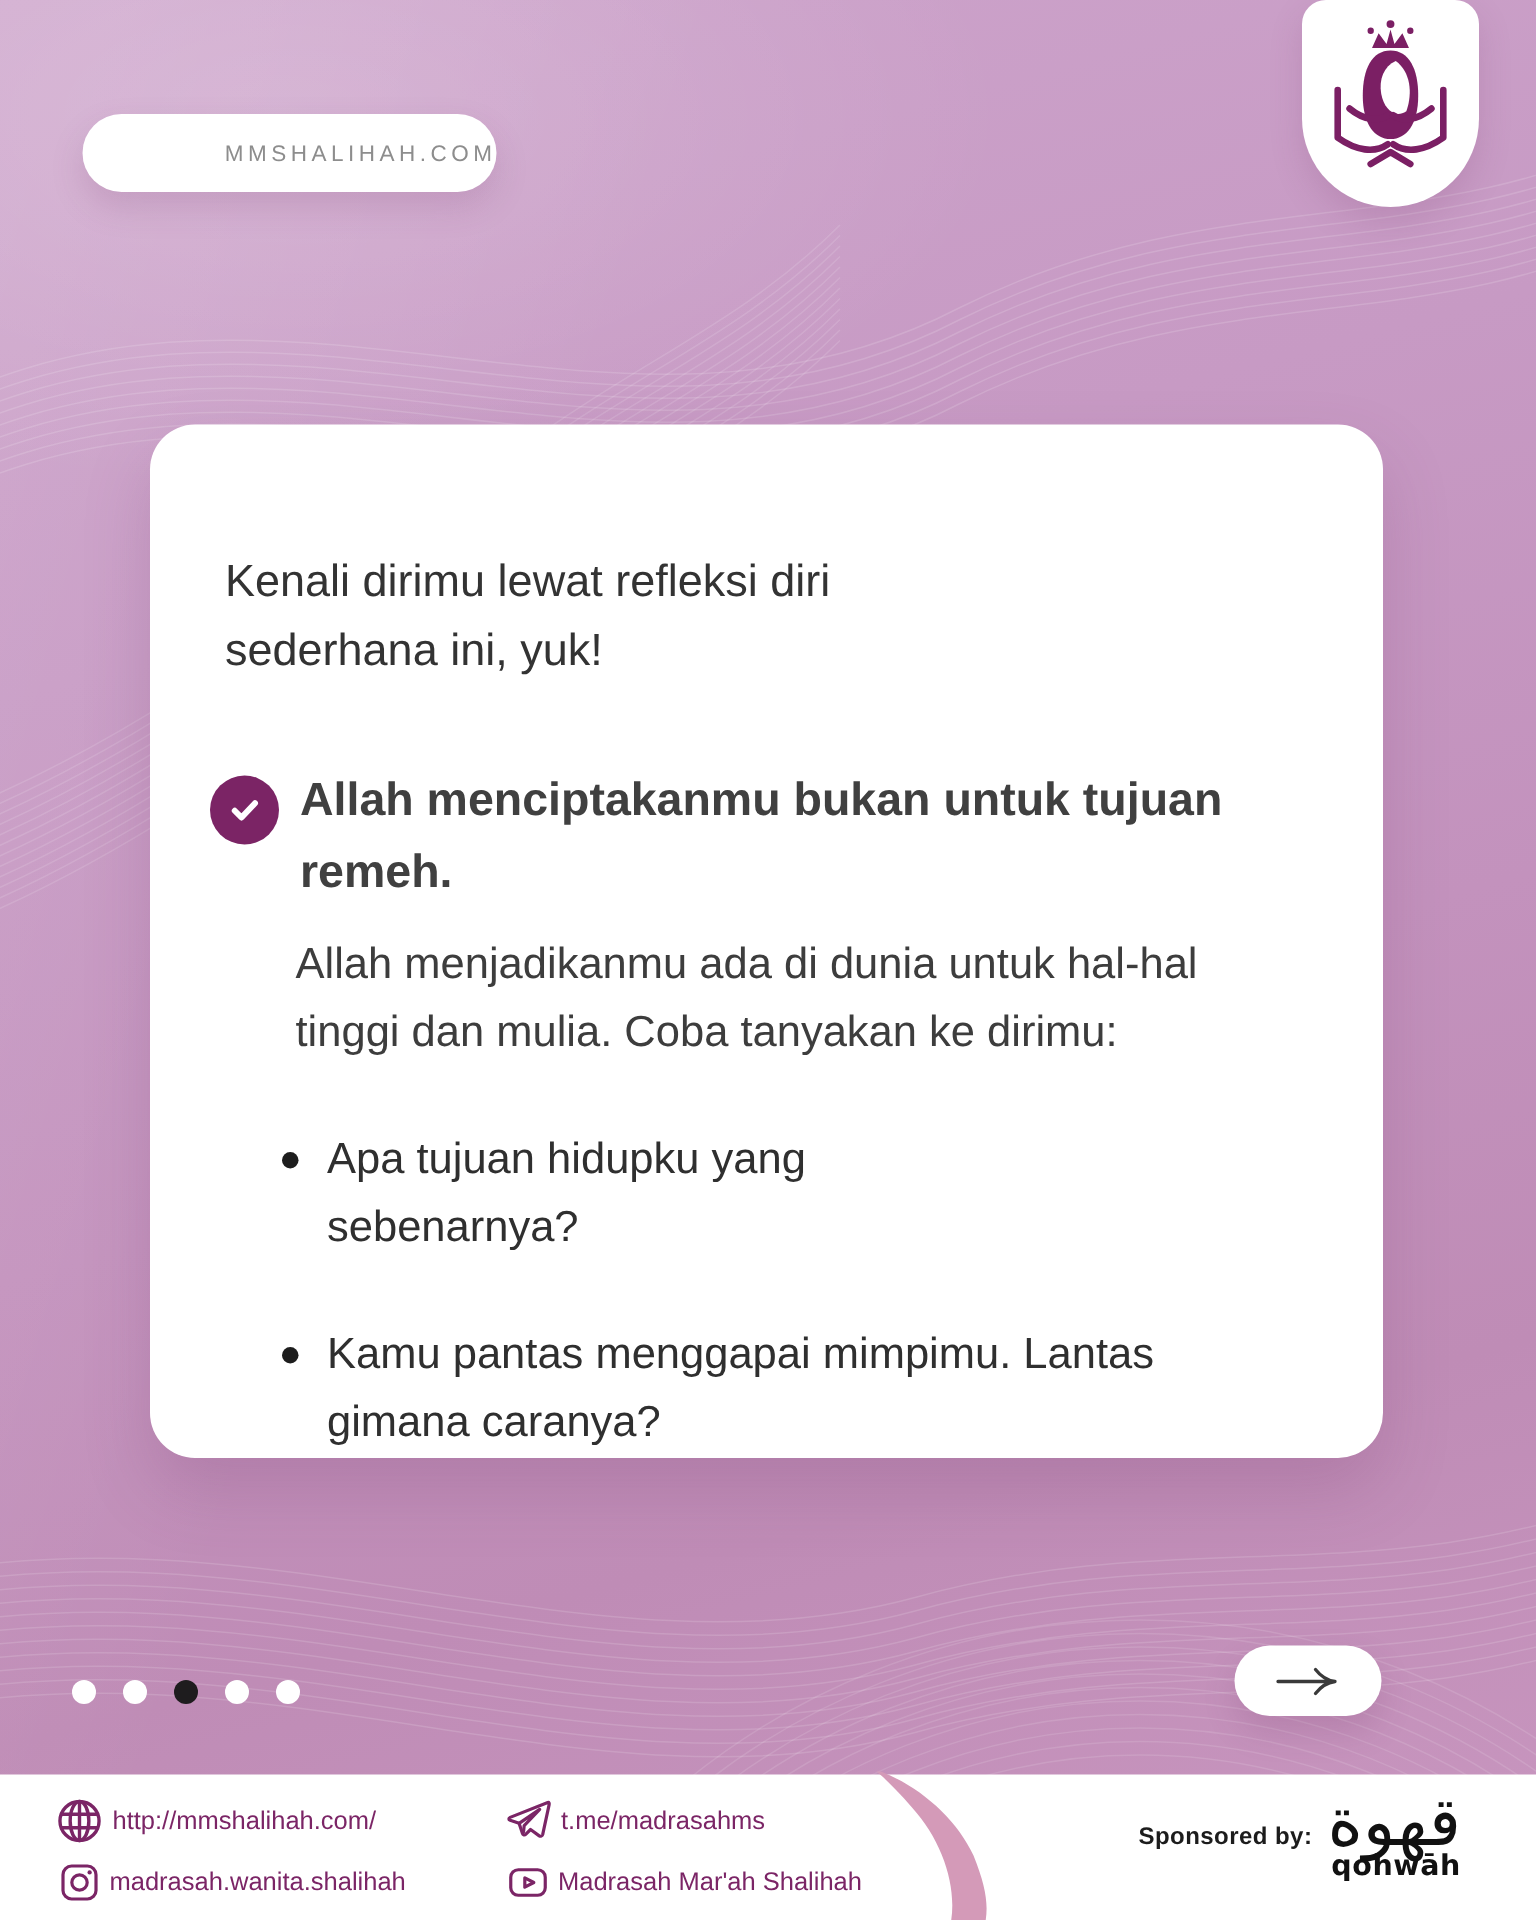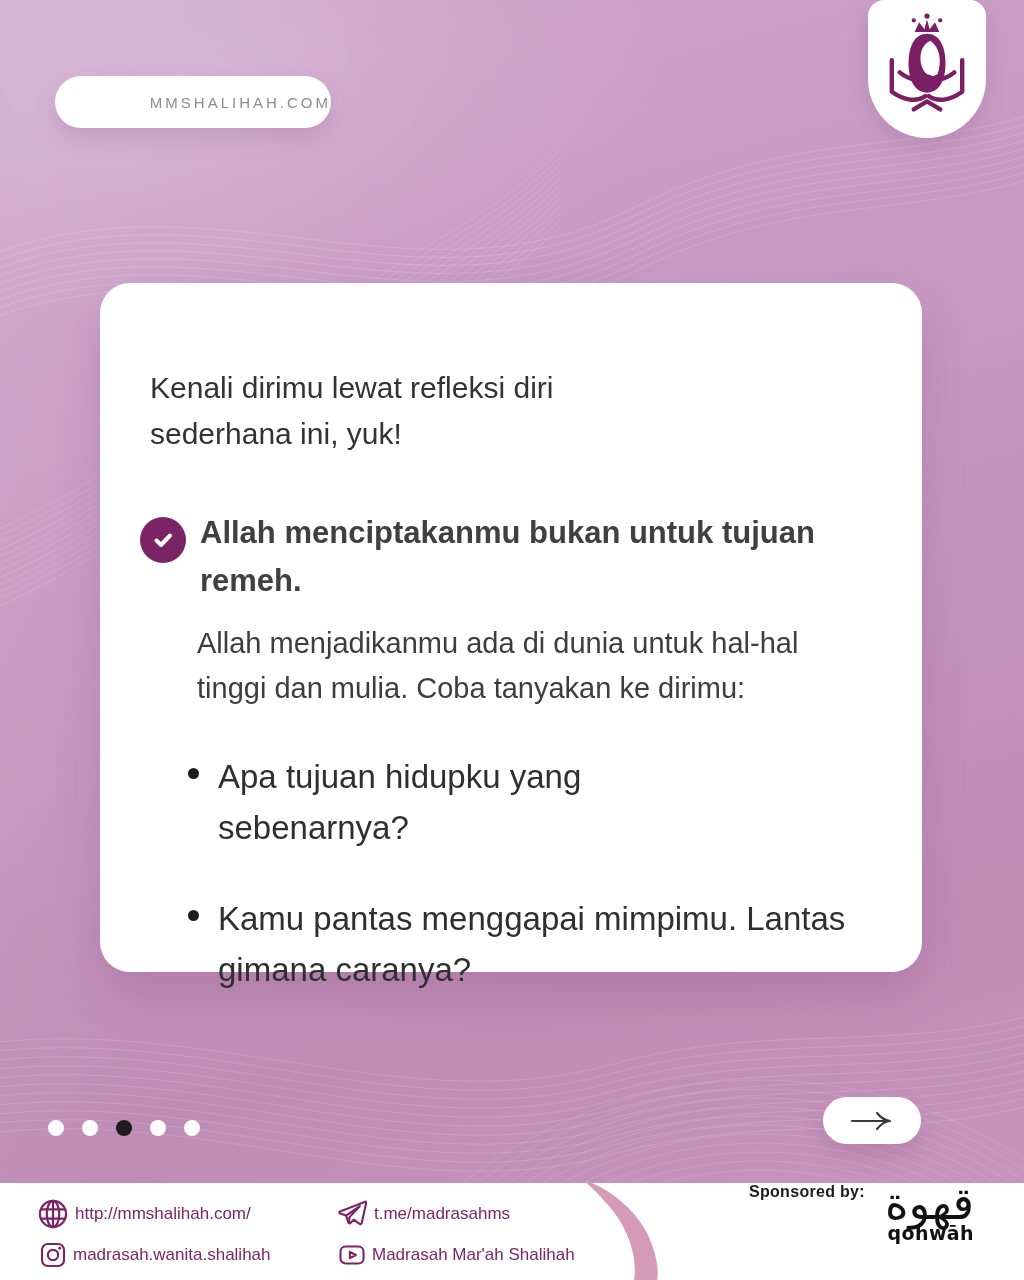--- a/index.html
+++ b/index.html
@@ -30,21 +30,21 @@
     border-radius:30px;box-shadow:0 22px 44px rgba(124,62,112,.22);
     padding:52px 56px 0 50px;box-sizing:border-box;
   }
   .intro{font-size:30px;color:#333;line-height:1.53;max-width:545px;}
   .point-head{display:flex;align-items:flex-start;gap:14px;margin:52px 0 0 -10px;}
   .check-badge{width:46px;height:46px;flex:none;margin-top:8px;border-radius:50%;
     background:#7b2465;display:flex;align-items:center;justify-content:center;}
   .heading{font-size:31px;font-weight:bold;color:#404040;line-height:1.55;max-width:645px;}
   .body-text{margin:16px 0 0 47px;font-size:29px;color:#3d3d3d;line-height:1.55;max-width:685px;}
   ul.points{margin:16px 0 0 28px;padding:0;list-style:none;}
-  ul.points li{position:relative;padding-left:40px;font-size:33px;color:#2f2f2f;line-height:1.55;margin-top:40px;}
+  ul.points li{position:relative;padding-left:40px;font-size:29px;color:#2f2f2f;line-height:1.55;margin-top:40px;}
   ul.points li::before{content:"";position:absolute;left:10px;top:17px;width:11px;height:11px;border-radius:50%;background:#1d1d1d;}
   ul.points li:nth-child(1){max-width:480px;}
   ul.points li:nth-child(2){max-width:640px;}
 
   .dots{position:absolute;left:48px;top:1120px;display:flex;gap:18px;}
   .dot{width:16px;height:16px;border-radius:50%;background:#fff;cursor:pointer;}
   .dot.active{background:#1e1c1e;}
 
   .next-btn{
     position:absolute;left:823px;top:1097px;width:98px;height:47px;border-radius:24px;background:#fff;
@@ -52,21 +52,21 @@
     box-shadow:0 10px 22px rgba(122,60,110,.2);
   }
 
   .footer{position:absolute;left:0;bottom:0;width:1024px;height:97px;background:#fff;}
   .f-row{position:absolute;display:flex;align-items:center;gap:5px;color:#7b2566;font-size:17px;cursor:pointer;}
   .f-row .ic{flex:none;display:flex;align-items:center;justify-content:center;color:#7b2566;}
   .r1c1{left:36px;top:13px;height:36px;}
   .r2c1{left:38px;top:56px;height:32px;}
   .r1c2{left:335px;top:13px;height:36px;}
   .r2c2{left:337px;top:56px;height:32px;}
-  .sponsor{position:absolute;right:50px;top:0;height:83px;display:flex;gap:20px;}
+  .sponsor{position:absolute;right:50px;top:0;height:83px;display:flex;align-items:center;gap:10px;}
   .sponsored-label{font-weight:bold;font-size:16px;color:#1c1c1c;letter-spacing:.3px;}
   .qohwah{display:flex;flex-direction:column;align-items:flex-end;color:#111;}
   .qohwah .ar{font-size:45px;line-height:.95;font-weight:normal;font-family:"DejaVu Sans",sans-serif;}
   .qohwah .la{font-size:19px;font-weight:bold;margin-top:-4px;letter-spacing:.4px;font-family:"DejaVu Sans",sans-serif;}
   .swoosh{position:absolute;left:566px;top:-2px;pointer-events:none;}
 </style>
 </head>
 <body>
 
 <div class="canvas">

